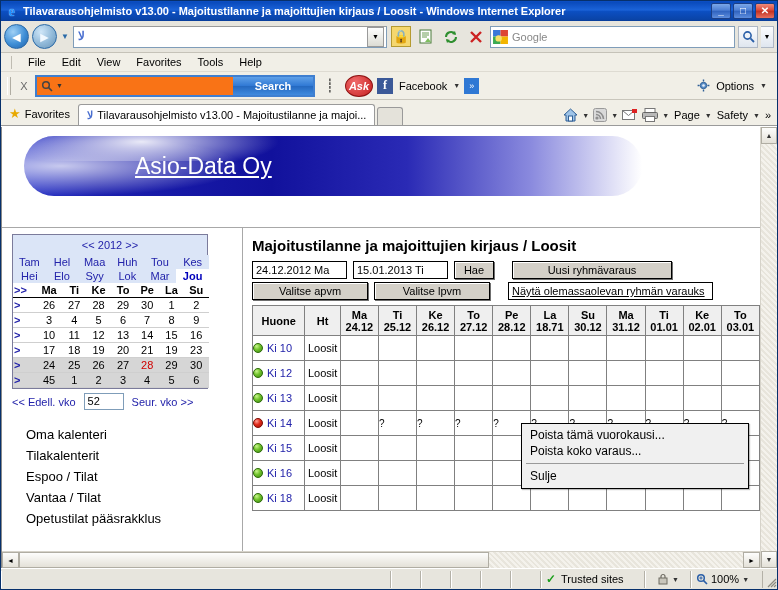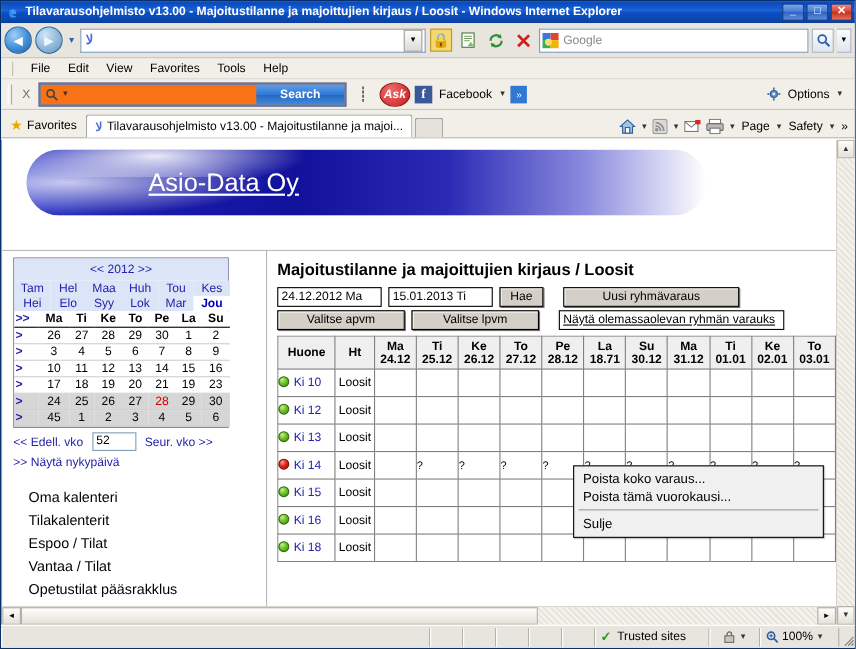--- a/index.html
+++ b/index.html
@@ -603,21 +603,20 @@
                     <td>6</td>
                   </tr>
                 </tbody>
             </table>
           </div>
           <div class="weeknav">
             <a href="#">&lt;&lt; Edell. vko</a>
             <div class="weekbox">52</div>
             <a href="#">Seur. vko &gt;&gt;</a>
           </div>
-          <div class="today-link">&gt;&gt; Näytä nykypäivä</div>
 
           <div class="navlist" id="navlist">
               <div class="navitem">Oma kalenteri</div>
               <div class="navitem">Tilakalenterit</div>
               <div class="navitem">Espoo / Tilat</div>
               <div class="navitem">Vantaa / Tilat</div>
               <div class="navitem">Opetustilat pääsrakklus</div>
             </div>
         </div>
 
@@ -792,22 +791,22 @@
                     <td></td>
                     <td></td>
                     <td></td>
                     <td></td>
                   </tr>
                 </tbody>
             </table>
           </div>
 
           <div class="ctxmenu">
+            <div class="ctxitem">Poista tämä vuorokausi...</div>
             <div class="ctxitem">Poista koko varaus...</div>
-            <div class="ctxitem">Poista tämä vuorokausi...</div>
             <div class="ctxsep"></div>
             <div class="ctxitem">Sulje</div>
           </div>
         </div>
       </div>
 
       <div class="hscrollrow">
         <div class="hsb-arrow">◄</div>
         <div class="hsb-thumb"></div>
         <div class="hsb-track"></div>

